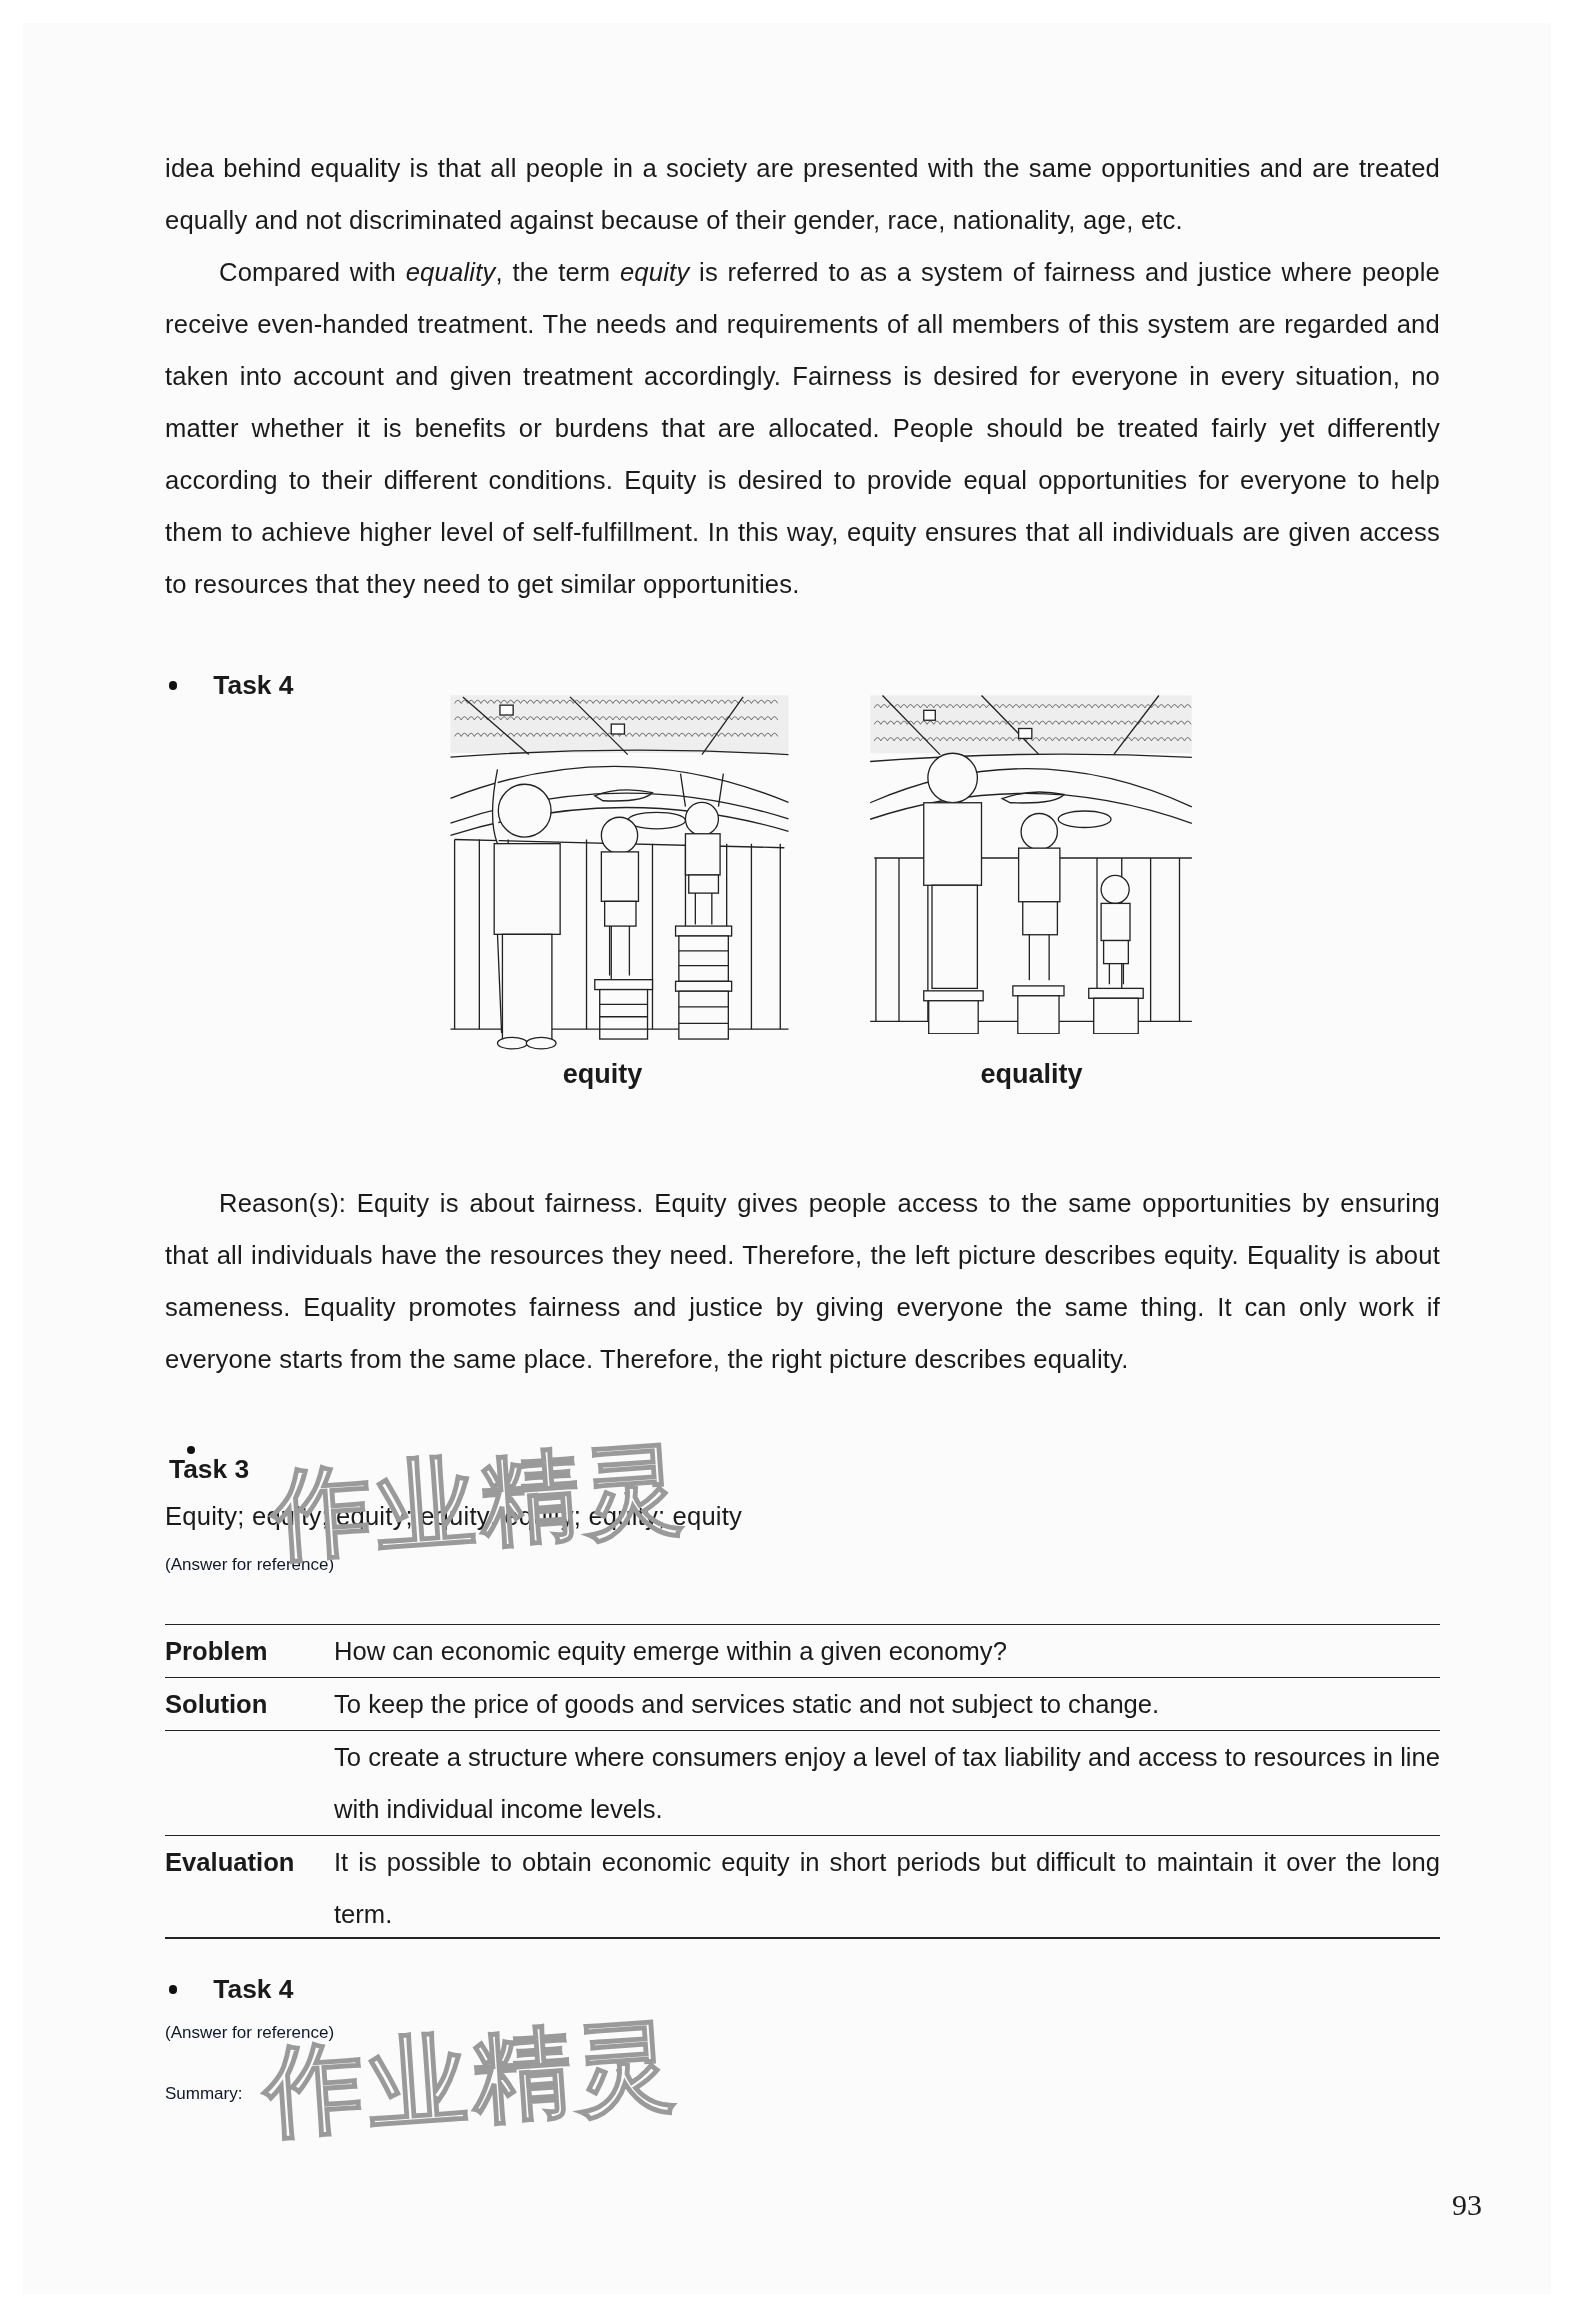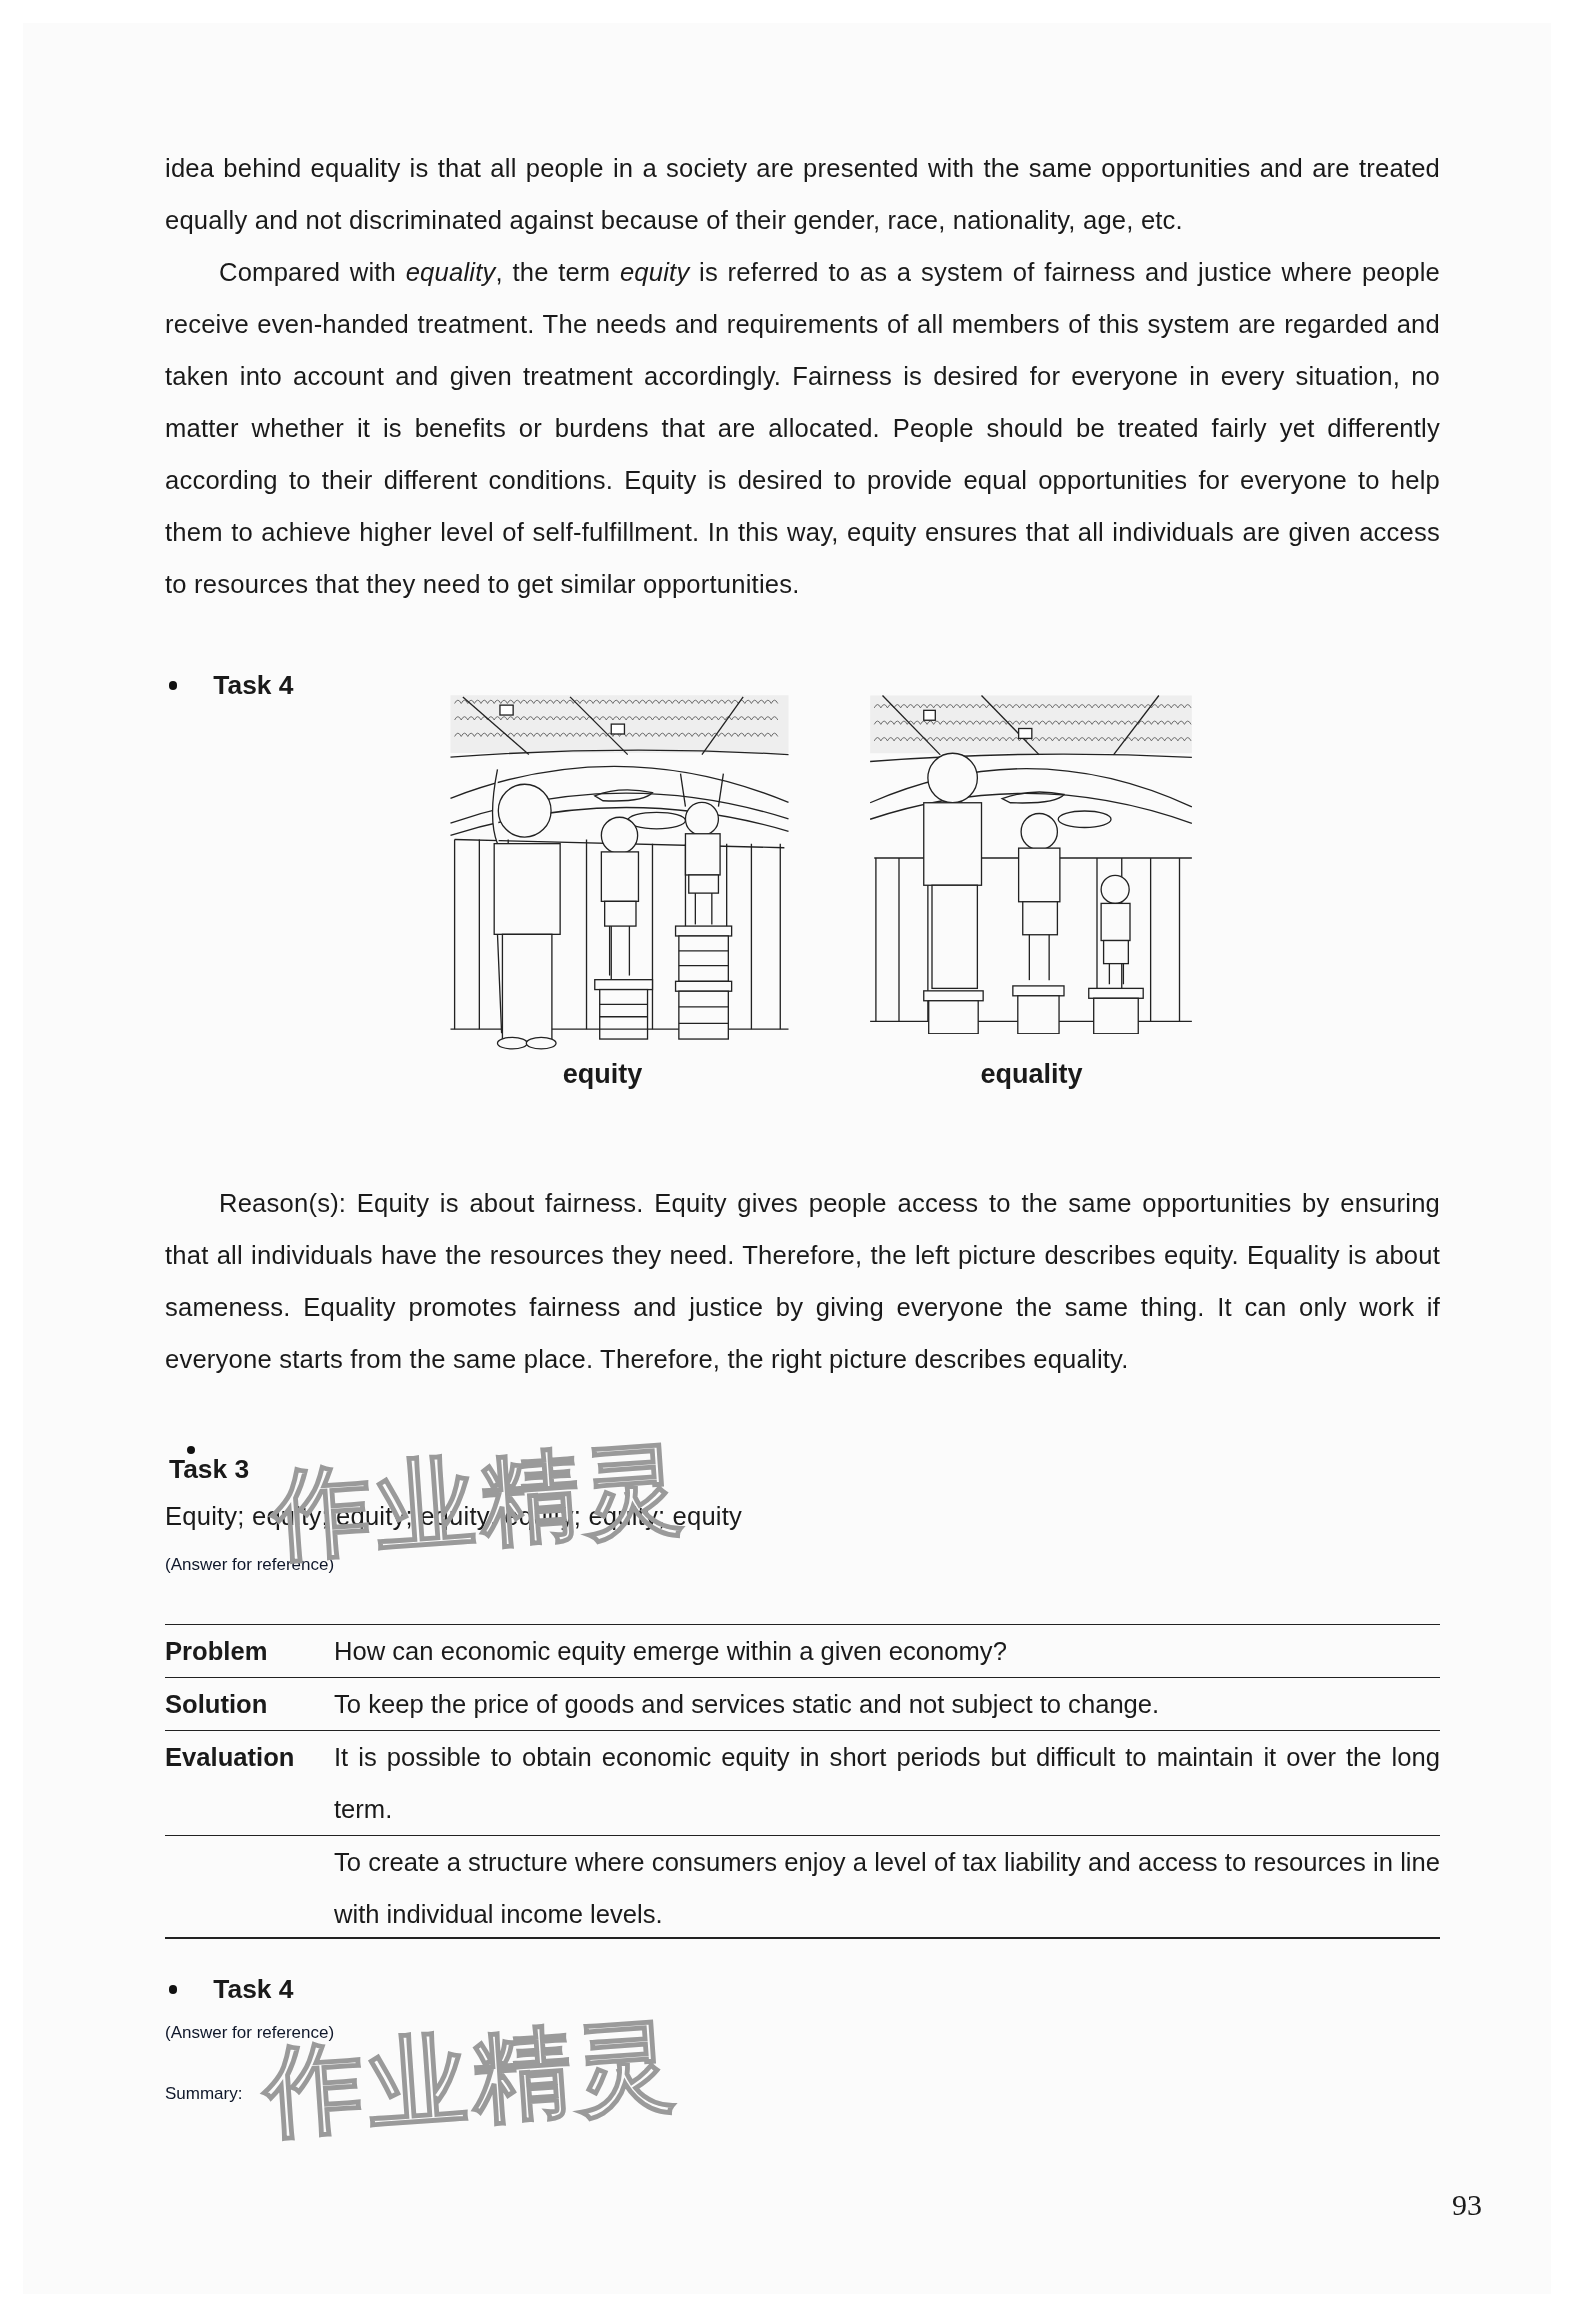--- a/index.html
+++ b/index.html
@@ -163,26 +163,26 @@
   <tbody>
       <tr class="rule">
     <td class="label">Problem</td>
     <td class="val">How can economic equity emerge within a given economy?</td>
   </tr>
   <tr class="rule">
     <td class="label">Solution</td>
     <td class="val">To keep the price of goods and services static and not subject to change.</td>
   </tr>
   <tr class="rule">
+    <td class="label"></td>
+    <td class="val">To create a structure where consumers enjoy a level of tax liability and access to resources in line with individual income levels.</td>
+  </tr>
+  <tr class="rule">
     <td class="label">Evaluation</td>
     <td class="val">It is possible to obtain economic equity in short periods but difficult to maintain it over the long term.</td>
-  </tr>
-  <tr class="rule">
-    <td class="label"></td>
-    <td class="val">To create a structure where consumers enjoy a level of tax liability and access to resources in line with individual income levels.</td>
   </tr>
 </tbody>
   </table>
 <div class="bottom-rule"></div>
 
 <div class="bullet" style="top:1974px;">
   <span class="dot"></span>
   <span>Task 4</span>
 </div>
 <div class="col italic-note" style="top:2023px;">(Answer for reference)</div>

